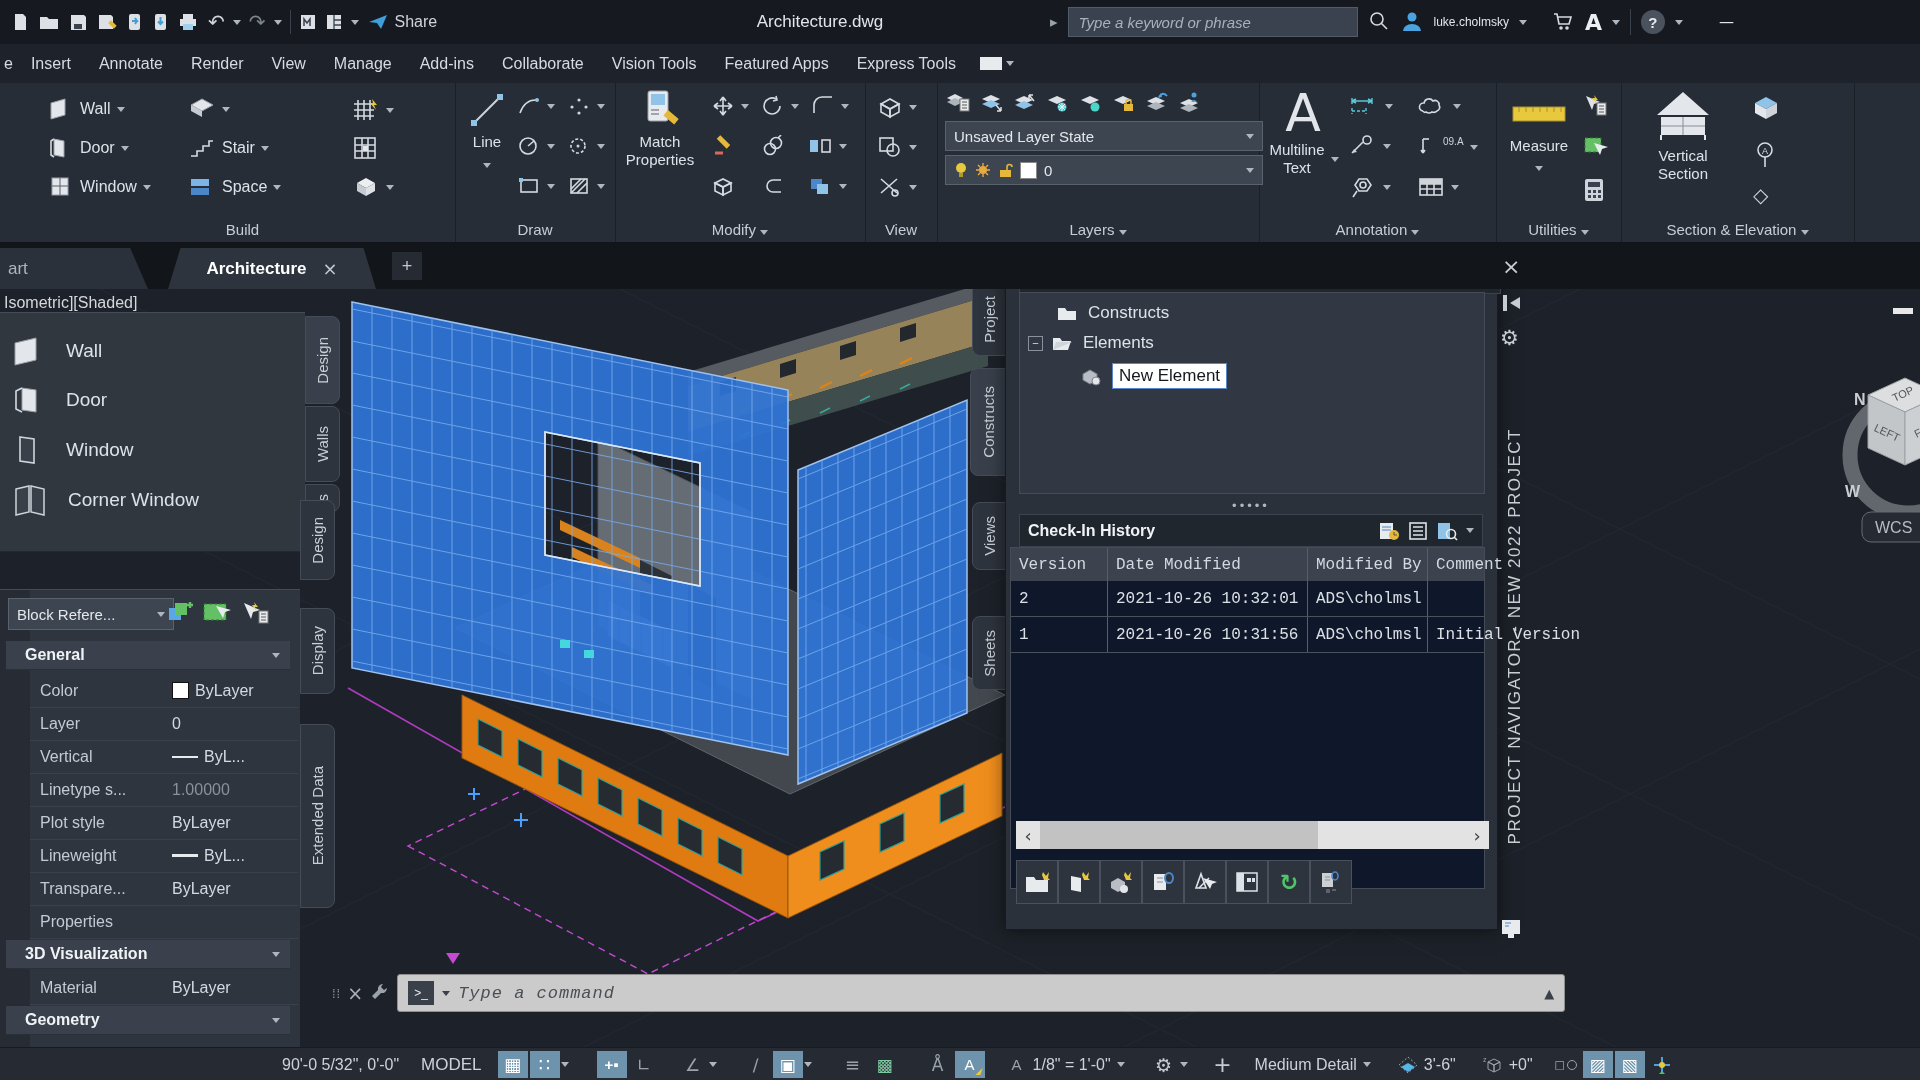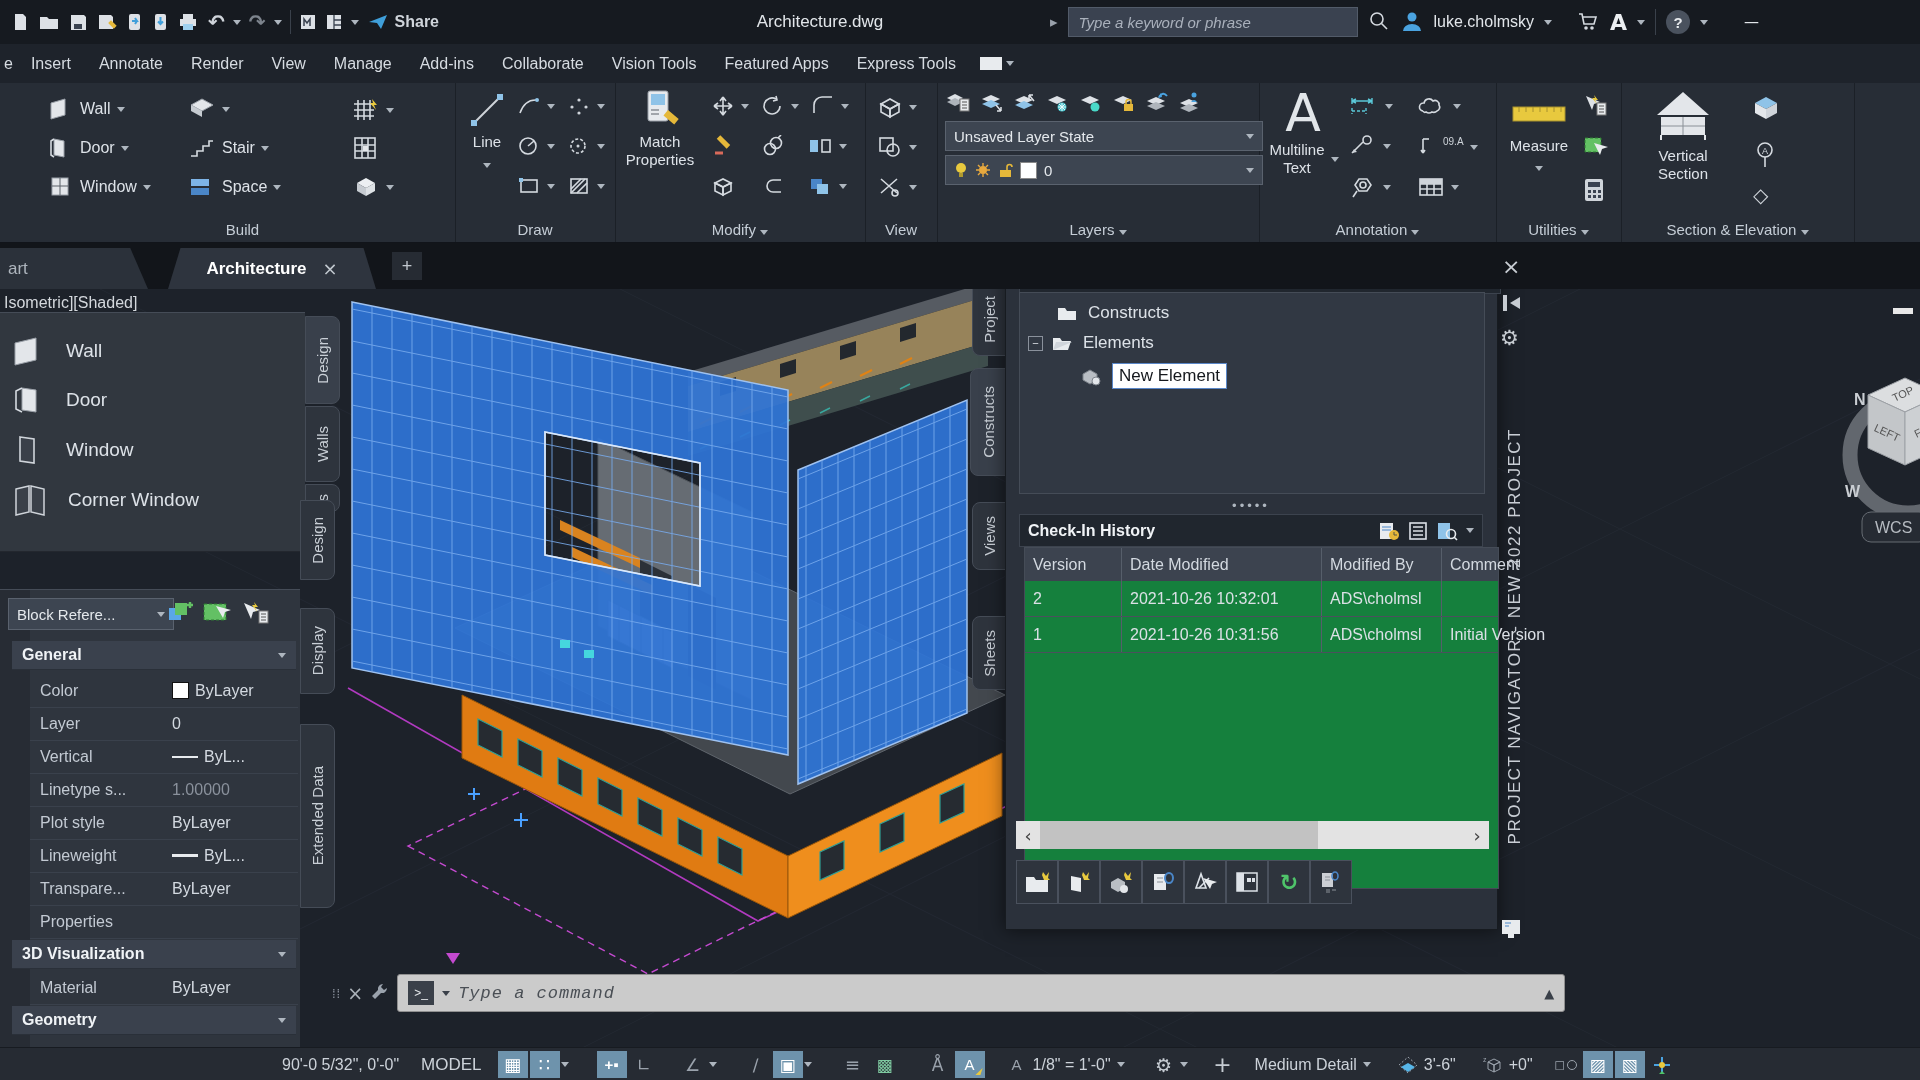--- a/index.html
+++ b/index.html
@@ -4,21 +4,21 @@
 <style>
   html,body{margin:0;padding:0;background:#000;}
   #app{position:relative;width:1920px;height:1080px;overflow:hidden;background:#1d222a;
        font-family:"Liberation Sans",sans-serif;color:#cfd4da;font-size:15px;}
   .ab{position:absolute;}
   .r{display:flex;align-items:center;}
   .dd{width:0;height:0;border-left:4px solid transparent;border-right:4px solid transparent;border-top:5px solid #aeb6bf;display:inline-block;}
   .vtext{writing-mode:vertical-rl;transform:rotate(180deg);}
   
   #titlebar{left:0;top:0;width:1920px;height:44px;background:#161a20;z-index:9;}
-  .tbtn{height:30px;display:flex;align-items:center;justify-content:space-between;color:#cfd4da;font-weight:bold;}
+  .tbtn{height:30px;display:flex;align-items:center;justify-content:space-between;color:#cfd4da;}
   #searchbox{background:#3a4250;border:1px solid #525b69;color:#b6bdc7;font-style:italic;
              padding:0 10px;height:28px;width:268px;font-size:15px;outline:none;}
   #searchbox::placeholder{color:#aab1bc;}
   
   #ribbontabs{left:0;top:44px;width:1920px;height:39px;background:#1e232b;z-index:9;border-bottom:1px solid #14181d;}
   .rtab{padding:0 14px;height:39px;display:flex;align-items:center;color:#d6dbe1;font-size:16px;}
   #ribbon{left:0;top:83px;width:1920px;height:159px;background:#272d36;z-index:9;border-bottom:1px solid #11141a;}
   .panel{position:absolute;top:0;height:159px;border-right:1px solid #1b2027;}
   .plabel{position:absolute;bottom:4px;left:0;width:100%;text-align:center;color:#c5cdd6;font-size:15px;white-space:nowrap;}
   .tool{position:absolute;display:flex;align-items:center;gap:6px;color:#dde2e8;font-size:16px;white-space:nowrap;}
@@ -28,22 +28,22 @@
   
   #dtabbar{left:0;top:242px;width:1920px;height:47px;background:#12151a;z-index:7;}
   .dtab{position:absolute;top:6px;height:41px;display:flex;align-items:center;}
   
   .pal{background:#31373f;z-index:6;}
   .vtab{position:absolute;background:#2e343d;border:1px solid #454c57;color:#c9cfd6;
         display:flex;align-items:center;justify-content:center;font-size:15px;z-index:6;}
   .prow{position:absolute;left:30px;width:268px;height:33px;border-bottom:1px solid #3a414c;display:flex;align-items:center;}
   .plab{width:132px;padding-left:10px;color:#c3cad3;font-size:16px;}
   .pval{color:#d4dae1;font-size:16px;display:flex;align-items:center;gap:6px;}
-  .sechdr{position:absolute;left:12px;width:284px;height:29px;background:#3a414d;border-bottom:1px solid #2a3039;
-          display:flex;align-items:center;font-weight:bold;color:#f0f3f6;font-size:16px;padding-left:10px;box-sizing:border-box;}
+  .sechdr{position:absolute;left:6px;width:284px;height:29px;background:#3a414d;border-bottom:1px solid #2a3039;
+          display:flex;align-items:center;font-weight:bold;color:#f0f3f6;font-size:16px;padding-left:19px;box-sizing:border-box;}
   
   #pn{left:1005px;top:247px;width:491px;height:681px;background:#2b313b;border:1px solid #171b20;z-index:6;box-shadow:0 0 18px rgba(0,0,0,.55);}
   .pncell{border-right:1px solid #565e6a;display:flex;align-items:center;padding-left:8px;box-sizing:border-box;height:100%;}
   .pnbtn{width:40px;height:42px;background:#2e343d;border:1px solid #4a515d;display:flex;align-items:center;justify-content:center;}
   
   #statusbar{left:0;top:1047px;width:1920px;height:33px;background:#262b33;border-top:1px solid #171b21;z-index:9;display:flex;align-items:center;}
   .sbtn{height:27px;min-width:30px;display:flex;align-items:center;justify-content:center;margin:0 1px;color:#9aa2ac;font-size:15px;}
   .sbtn.on{background:#6e93ac;color:#fff;}
   .sbtxt{color:#ccd2d9;font-size:16px;white-space:nowrap;}
   .glyph{font-family:"DejaVu Sans",sans-serif;}
@@ -258,21 +258,21 @@
     <span class="glyph g-right" style="color:#9aa2ac;"></span>
     <input id="searchbox" placeholder="Type a keyword or phrase" style="">
     <span><svg width="22" height="22">
             <circle cx="9" cy="9" r="6" class="sv"></circle>
             <path d="M13.5 13.5 L19 19" class="sv"></path>
           </svg></span>
     <span><svg width="24" height="24">
             <circle cx="12" cy="8" r="4.5" fill="#4aa3e0"></circle>
             <path d="M3 22 a9 7 0 0 1 18 0 Z" fill="#4aa3e0"></path>
           </svg></span>
-    <span style="font-size:16px;color:#e2e6ea;">luke.cholmsky</span>
+    <span style="font-size:12px;color:#e2e6ea;">luke.cholmsky</span>
     <span class="dd"></span>
     <span style="margin-left:14px;"><svg width="24" height="24">
             <path d="M3 5 h3 l2 10 h10 l2 -7 H7" class="sv"></path>
             <circle cx="10" cy="19" r="1.8" fill="#d5dae0"></circle>
             <circle cx="16" cy="19" r="1.8" fill="#d5dae0"></circle>
           </svg></span>
     <span class="glyph g-A" style="font-size:22px;font-weight:bold;color:#eceff2;"></span>
     <span class="dd"></span>
     <span style="width:1px;height:26px;background:#3a414b;"></span>
     <span style="width:24px;height:24px;border-radius:50%;background:#4a525e;color:#e8ebee;display:flex;align-items:center;justify-content:center;font-weight:bold;">?</span>
@@ -960,21 +960,21 @@
             <path d="M5 6 h10 M5 10 h10 M5 14 h10" stroke="#dde2e8" stroke-width="1.4"></path>
           </svg>
       <svg width="22" height="20">
             <rect x="2" y="2" width="12" height="16" fill="#8fc3e8"></rect>
             <circle cx="15" cy="13" r="4.5" fill="none" stroke="#e8ebee" stroke-width="1.6"></circle>
             <path d="M18 16 l3 3" stroke="#e8ebee" stroke-width="1.6"></path>
           </svg>
       <span class="dd"></span>
         </span>
   </div>
-  <div class="ab" style="left:18px;top:299px;width:473px;height:340px;background:#15803d;border:1px solid #454c57;">
+  <div class="ab" style="left:4px;top:299px;width:473px;height:340px;background:#0f172a;border:1px solid #454c57;font-family:Liberation Mono, monospace;">
     <div class="r" style="height:33px;background:#3c434f;color:#d3d9e0;font-size:16px;">
       <span class="pncell" style="width:97px;">
             <span>Version</span>
           </span>
       <span class="pncell" style="width:200px;">
             <span>Date Modified</span>
           </span>
       <span class="pncell" style="width:120px;">
             <span>Modified By</span>
           </span>

